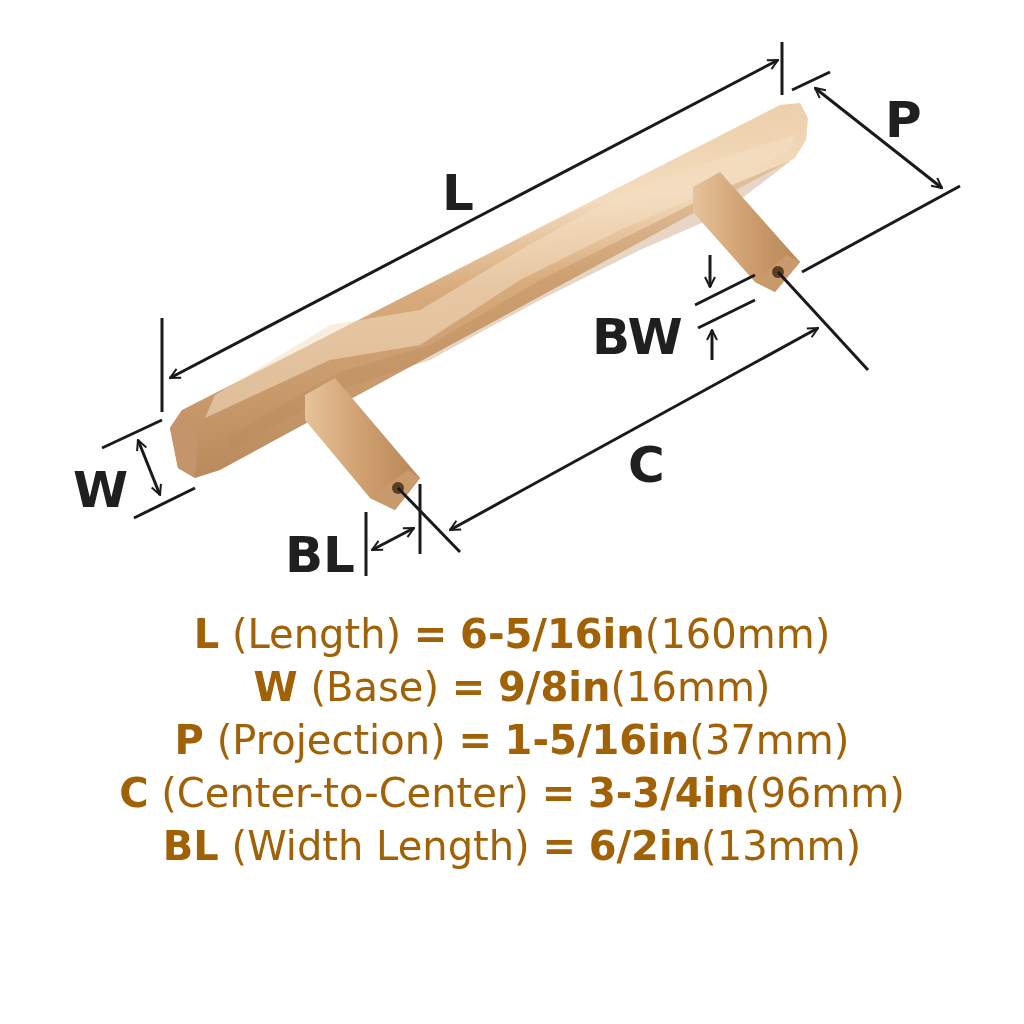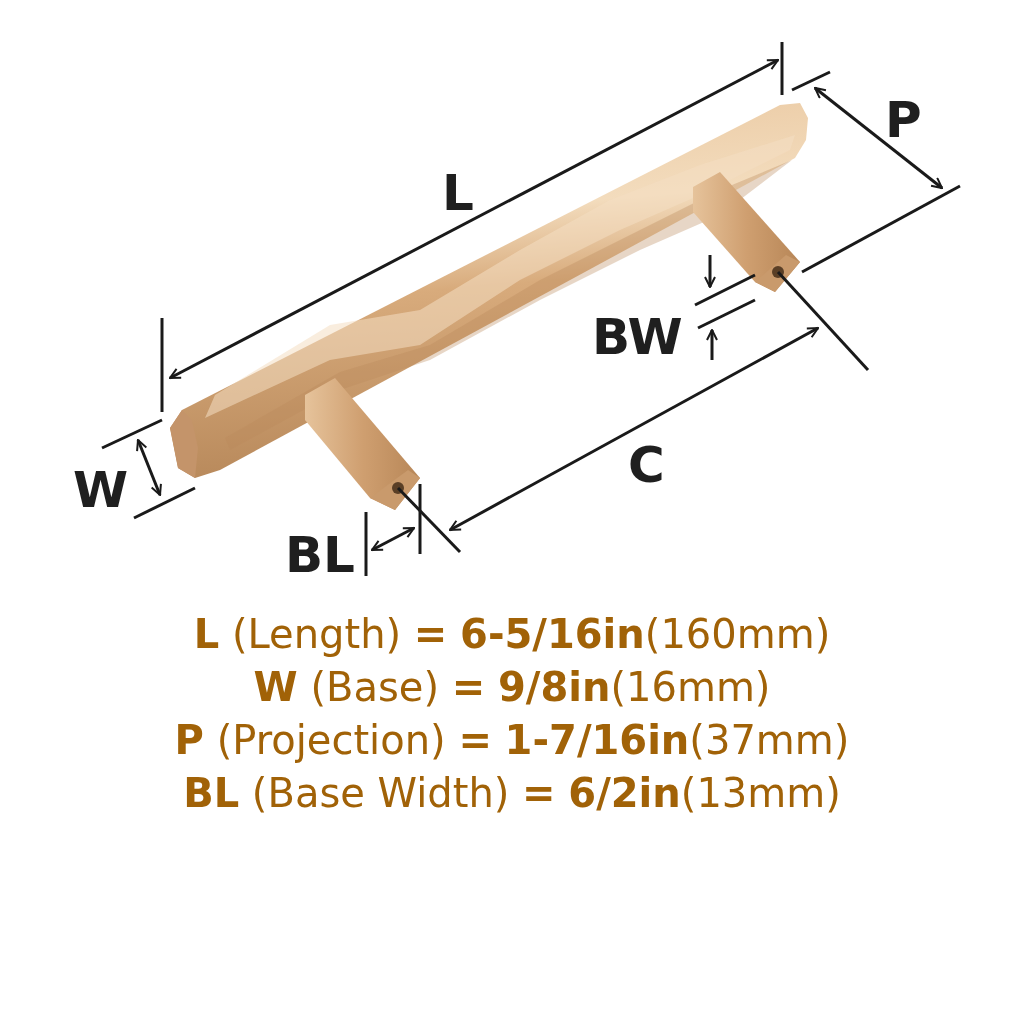--- a/index.html
+++ b/index.html
@@ -108,21 +108,27 @@
   <div class="spec-line">
     <span class="sym">W</span>
     <span class="name">(Base)</span>
     <span class="eq">=</span>
     <span class="imp">9/8in</span><span class="met">(16mm)</span>
   </div>
   <div class="spec-line">
     <span class="sym">P</span>
     <span class="name">(Projection)</span>
     <span class="eq">=</span>
-    <span class="imp">1-7/16in</span><span class="met">(37mm)</span>
+    <span class="imp">1-5/16in</span><span class="met">(37mm)</span>
+  </div>
+  <div class="spec-line">
+    <span class="sym">C</span>
+    <span class="name">(Center-to-Center)</span>
+    <span class="eq">=</span>
+    <span class="imp">3-3/4in</span><span class="met">(96mm)</span>
   </div>
   <div class="spec-line">
     <span class="sym">BL</span>
-    <span class="name">(Base Width)</span>
+    <span class="name">(Width Length)</span>
     <span class="eq">=</span>
     <span class="imp">6/2in</span><span class="met">(13mm)</span>
   </div>
 </div>
 
 </body></html>

